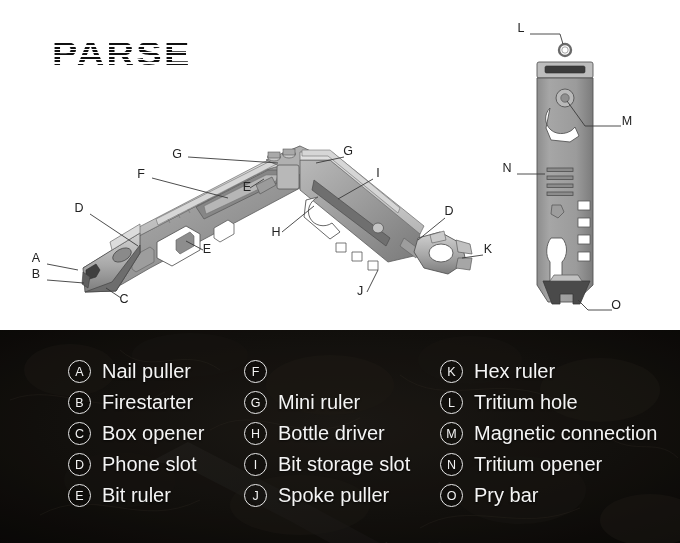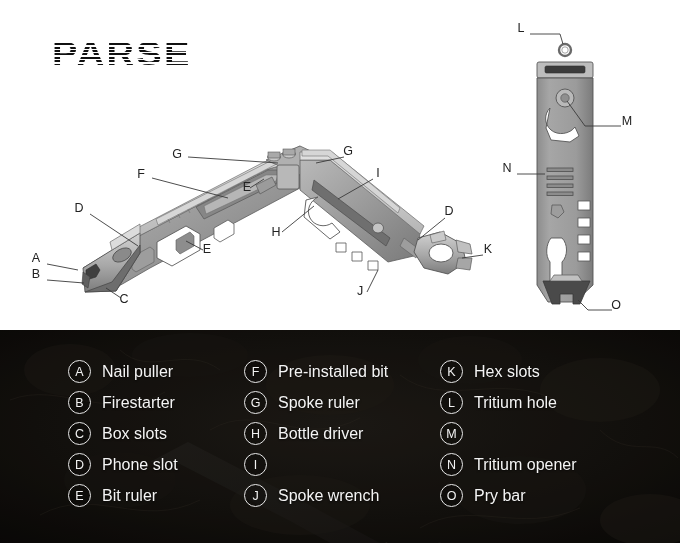--- a/index.html
+++ b/index.html
@@ -55,21 +55,21 @@
     border:1.7px solid #e8e8e8;
     box-sizing:border-box;
     display:flex;align-items:center;justify-content:center;
     font-size:12.5px;color:#f2f2f2;
     font-family:"Liberation Sans",sans-serif;
     flex:0 0 auto;
     background:rgba(0,0,0,.18);
   }
   .lg-label{
     margin-left:11px;
-    font-size:16px;color:#f4f4f4;
+    font-size:20px;color:#f4f4f4;
     font-family:"Liberation Sans",sans-serif;
     white-space:nowrap;
     text-shadow:0 1px 2px rgba(0,0,0,.65);
   }
 </style>
 </head>
 <body>
 
 <div id="page">
 
@@ -333,63 +333,64 @@
           <div class="lg-item">
             <div class="lg-badge">A</div>
             <div class="lg-label">Nail puller</div>
           </div>
           <div class="lg-item">
             <div class="lg-badge">B</div>
             <div class="lg-label">Firestarter</div>
           </div>
           <div class="lg-item">
             <div class="lg-badge">C</div>
-            <div class="lg-label">Box slots</div>
+            <div class="lg-label">Box opener</div>
           </div>
           <div class="lg-item">
             <div class="lg-badge">D</div>
             <div class="lg-label">Phone slot</div>
           </div>
           <div class="lg-item">
             <div class="lg-badge">E</div>
             <div class="lg-label">Bit ruler</div>
           </div>
         </div>
       <div class="lg-col" id="lg-col-1">
           <div class="lg-item">
             <div class="lg-badge">F</div>
-            <div class="lg-label">Pre-installed bit</div>
           </div>
           <div class="lg-item">
             <div class="lg-badge">G</div>
-            <div class="lg-label">Spoke ruler</div>
+            <div class="lg-label">Mini ruler</div>
           </div>
           <div class="lg-item">
             <div class="lg-badge">H</div>
             <div class="lg-label">Bottle driver</div>
           </div>
           <div class="lg-item">
             <div class="lg-badge">I</div>
+            <div class="lg-label">Bit storage slot</div>
           </div>
           <div class="lg-item">
             <div class="lg-badge">J</div>
-            <div class="lg-label">Spoke wrench</div>
+            <div class="lg-label">Spoke puller</div>
           </div>
         </div>
       <div class="lg-col" id="lg-col-2">
           <div class="lg-item">
             <div class="lg-badge">K</div>
-            <div class="lg-label">Hex slots</div>
+            <div class="lg-label">Hex ruler</div>
           </div>
           <div class="lg-item">
             <div class="lg-badge">L</div>
             <div class="lg-label">Tritium hole</div>
           </div>
           <div class="lg-item">
             <div class="lg-badge">M</div>
+            <div class="lg-label">Magnetic connection</div>
           </div>
           <div class="lg-item">
             <div class="lg-badge">N</div>
             <div class="lg-label">Tritium opener</div>
           </div>
           <div class="lg-item">
             <div class="lg-badge">O</div>
             <div class="lg-label">Pry bar</div>
           </div>
         </div>

